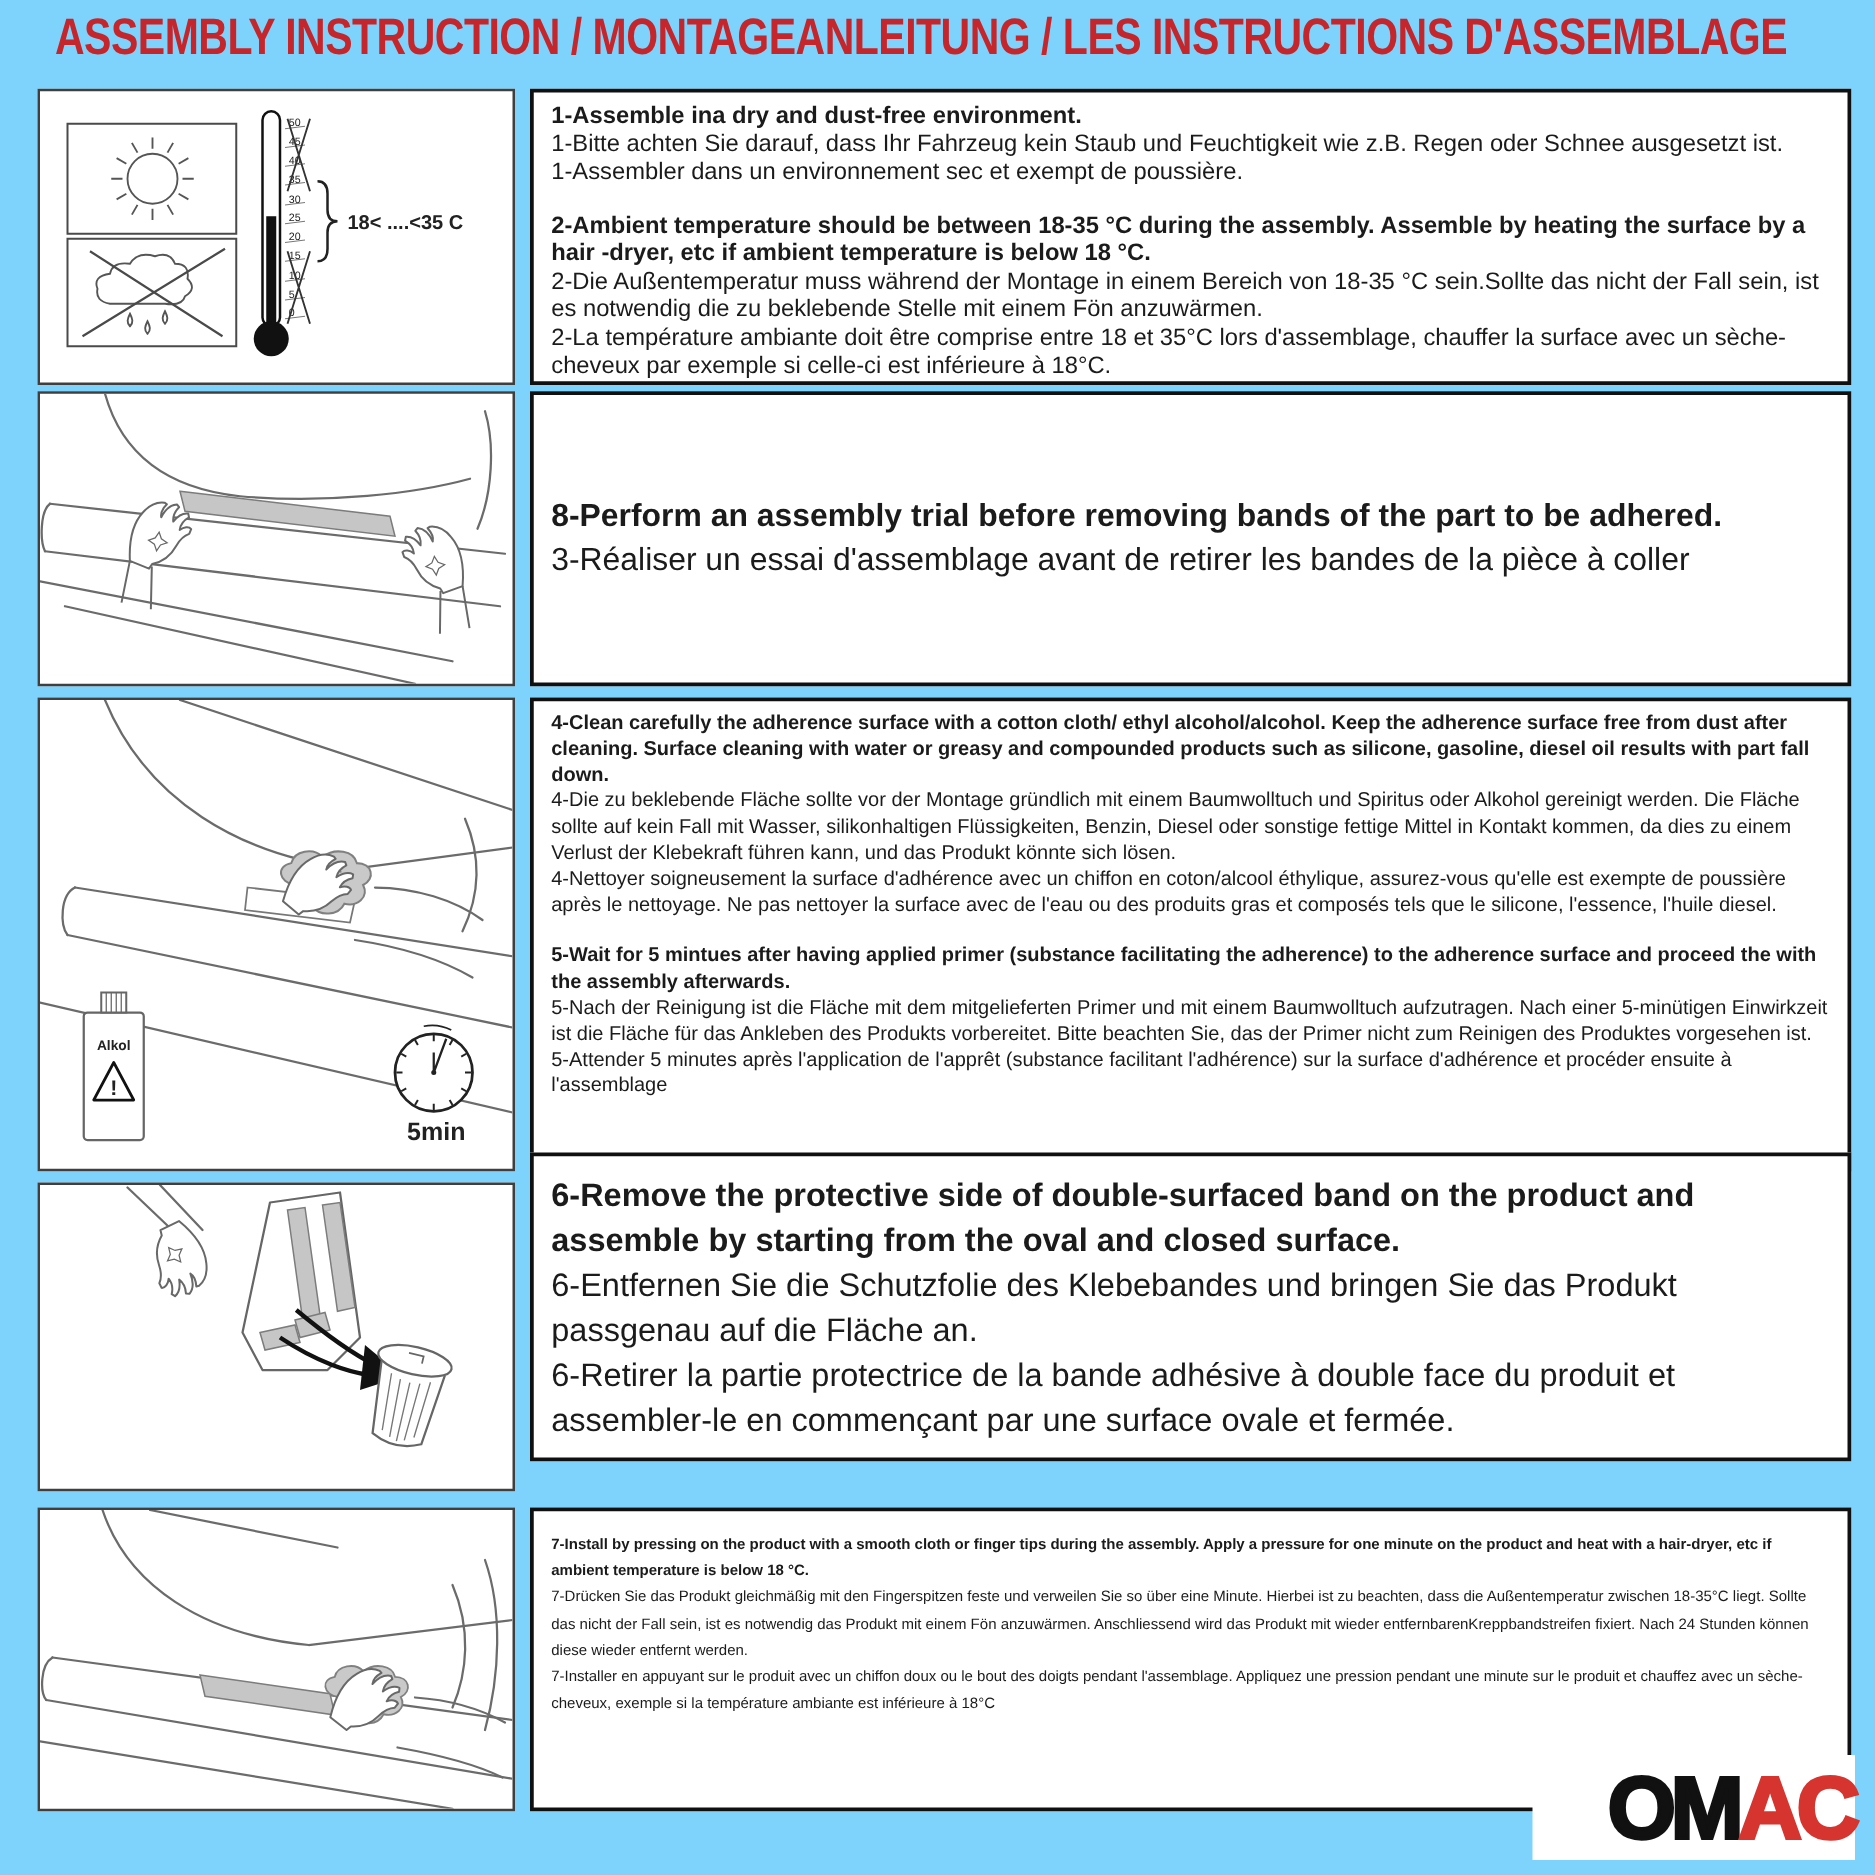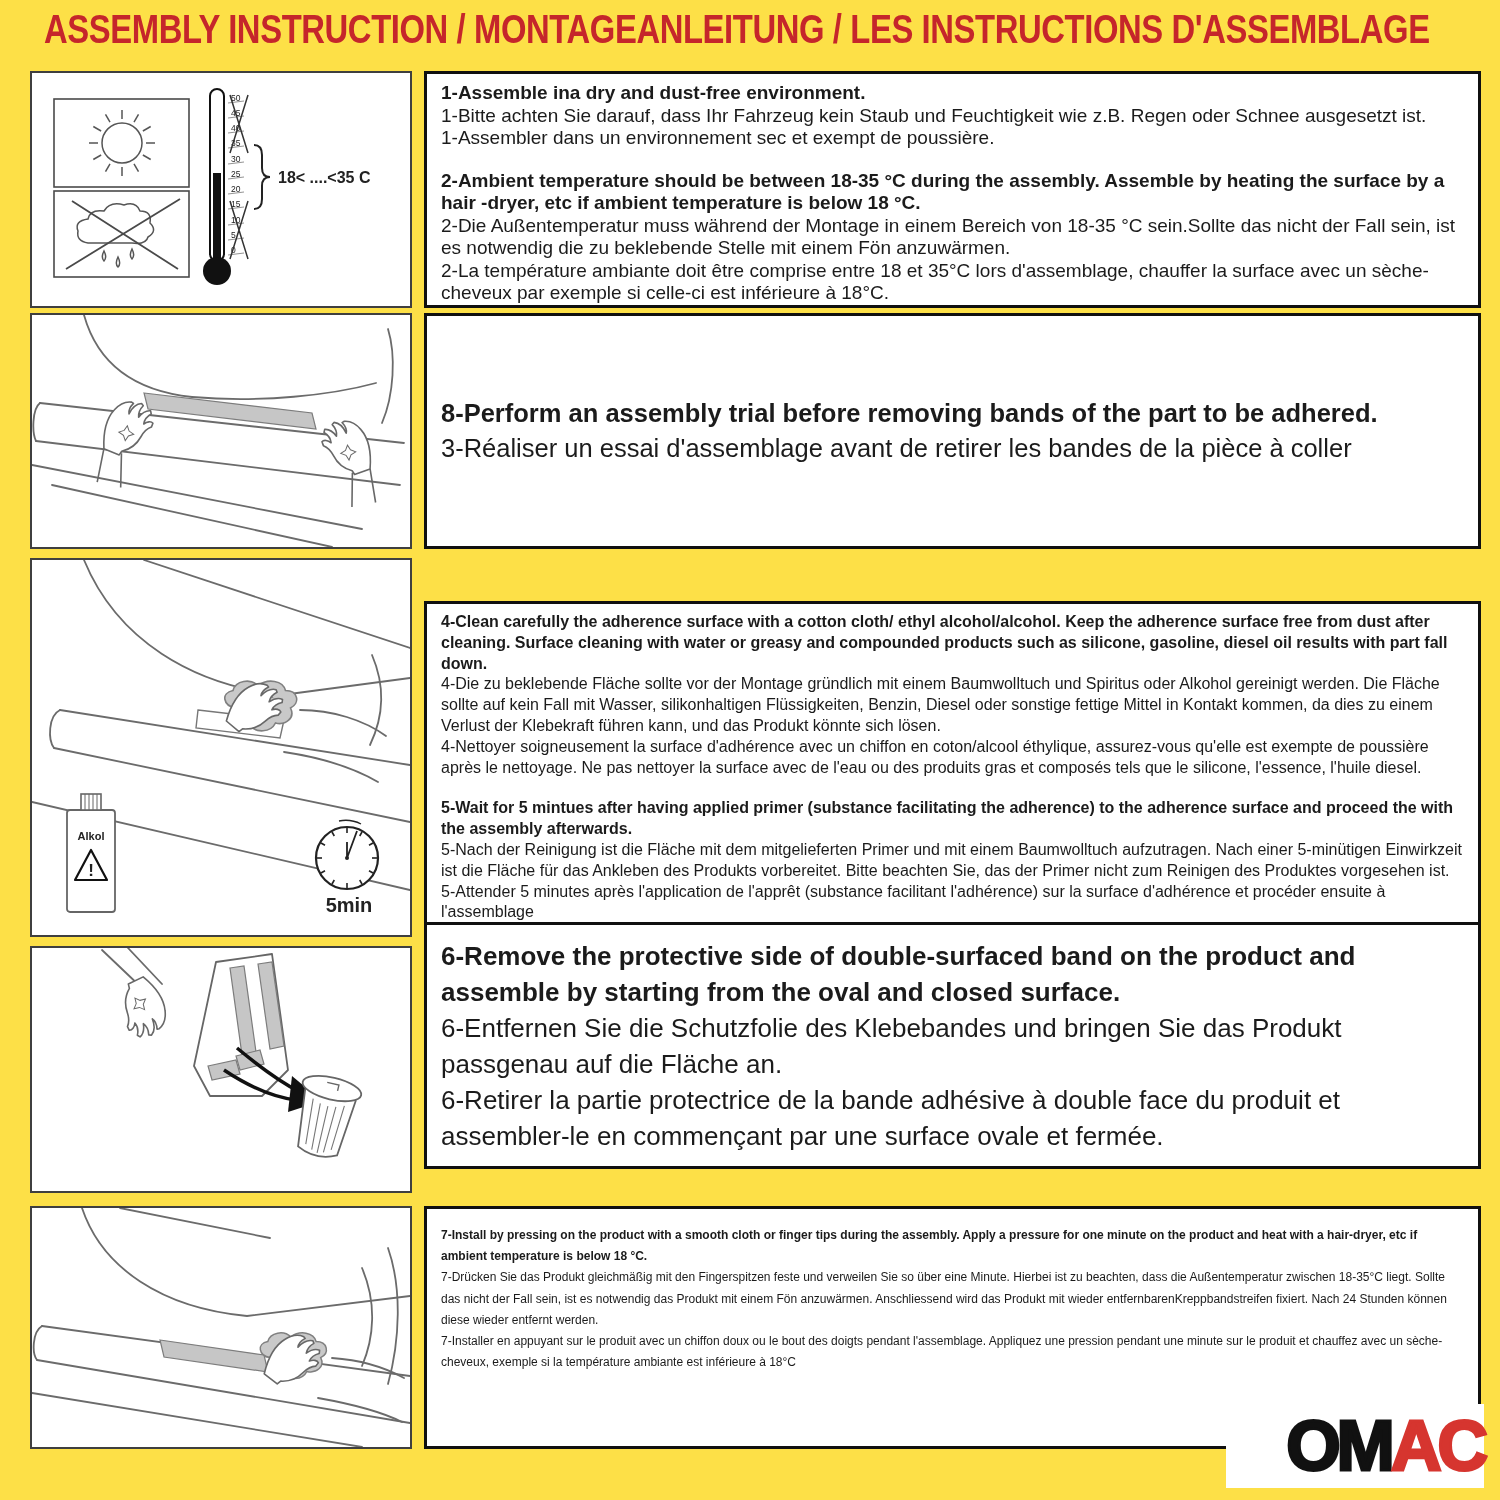--- a/index.html
+++ b/index.html
@@ -1,29 +1,29 @@
 <!DOCTYPE html>
 <html><head>
 <meta charset="utf-8">
 <style>
   html,body{margin:0;padding:0;background:#fff;}
-  .page{position:relative;width:1500px;height:1500px;background:#fde047;overflow:hidden;
+  .page{position:relative;width:1500px;height:1500px;background:#7dd3fc;overflow:hidden;
         font-family:"Liberation Sans",sans-serif;color:#1b1b1b;}
   .title{position:absolute;left:44px;top:6px;font-size:41px;font-weight:bold;color:#C5262B;
          white-space:nowrap;letter-spacing:-0.5px;transform:scaleX(0.80);transform-origin:left top;}
   .ibox{position:absolute;left:30px;width:382px;border:2px solid #3f3f3f;background:#fff;
         box-sizing:border-box;overflow:hidden;}
   .tbox{position:absolute;left:424px;width:1057px;border:3px solid #101010;background:#fff;
         box-sizing:border-box;overflow:hidden;padding:8px 14px;}
   .tbox.center{display:flex;flex-direction:column;justify-content:center;}
   .para{margin:0;}
   .b{font-weight:bold;}
   .gap{margin-top:20px;}
   .s-small{font-size:19px;line-height:22.5px;}
-  .s-tiny{font-size:16px;line-height:20.8px;margin-top:43px;}
+  .s-tiny{font-size:16px;line-height:20.8px;}
   .s-tiny5{font-size:12px;line-height:21.2px;}
   .s-big{font-size:25.5px;line-height:35px;}
   .s-big4{font-size:26px;line-height:36px;}
   svg{display:block;}
   .ln{stroke:#6b6b6b;stroke-width:1.8;fill:none;stroke-linecap:round;}
   .ln2{stroke:#555;stroke-width:1.5;fill:none;}
   .grayfill{fill:#c6c6c6;stroke:#7c7c7c;stroke-width:1.2;}
   .handp{fill:#fff;stroke:#686868;stroke-width:1.6;stroke-linejoin:round;}
   .logo{position:absolute;left:1226px;top:1404px;width:258px;height:84px;background:#fff;
         display:flex;align-items:center;justify-content:flex-end;font-weight:bold;

